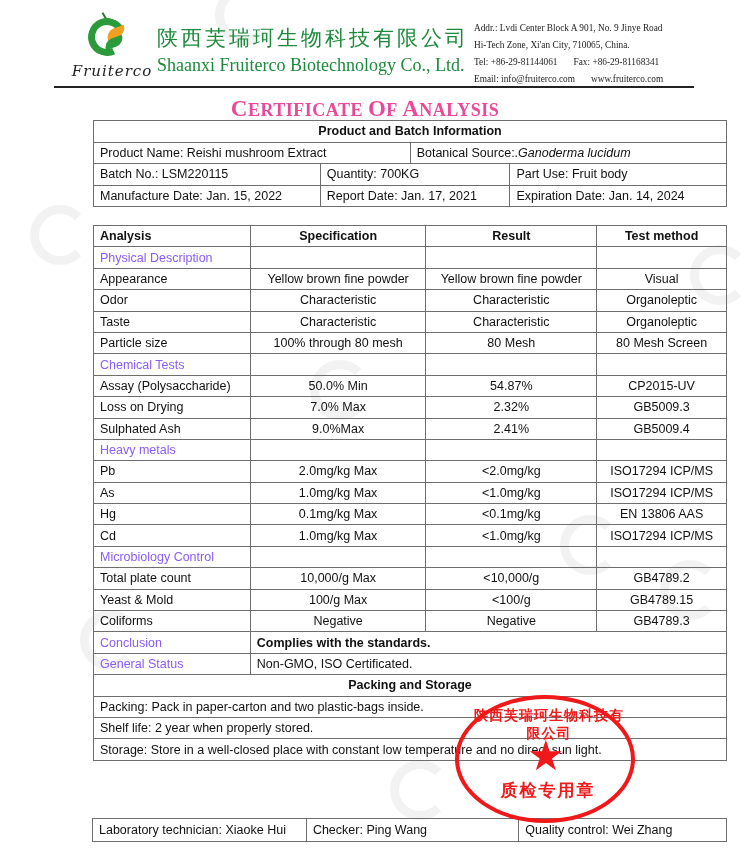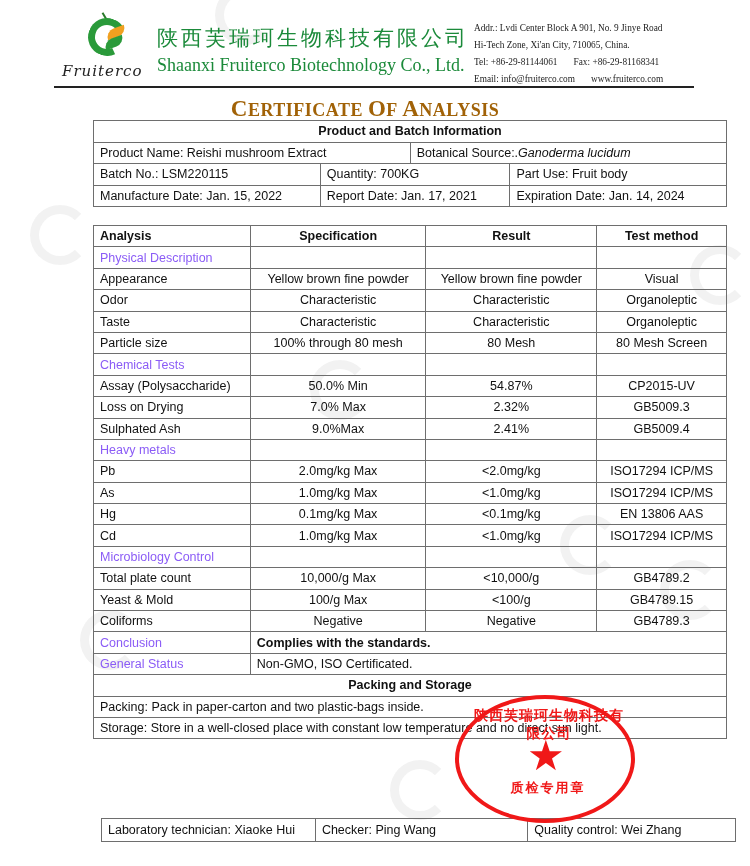--- a/index.html
+++ b/index.html
@@ -15,66 +15,66 @@
   .logo { position: absolute; left: 62px; top: 12px; width: 100px; height: 70px; }
   .logo-circle { position: absolute; left: 26px; top: 6px; width: 38px; height: 38px;
         border-radius: 50%; border: 7px solid #2a9a3a; border-right-color: transparent;
         transform: rotate(20deg); }
   .logo-leaf-orange { position: absolute; left: 44px; top: 16px; width: 20px; height: 9px;
         background: #f0a020; border-radius: 10px 0 10px 0; transform: rotate(-20deg); }
   .logo-leaf-green { position: absolute; left: 42px; top: 26px; width: 20px; height: 9px;
         background: #2a9a3a; border-radius: 10px 0 10px 0; transform: rotate(-20deg); }
   .logo-stem { position: absolute; left: 42px; top: 0px; width: 2px; height: 10px;
         background: #2a7a2a; transform: rotate(-30deg); }
-  .logo-word { position: absolute; left: 0; top: 50px; width: 100px; 
+  .logo-word { position: absolute; left: 0; top: 50px; width: 100px; text-align: center;
         font-family: "DejaVu Serif", serif; font-style: italic; font-size: 15px; color: #222; letter-spacing: 1px; }
 
   .company-cn { position: absolute; left: 157px; top: 24px; font-family: "DejaVu Serif", serif;
         font-size: 21px; color: #1b8a3a; letter-spacing: 3px; white-space: nowrap; }
   .company-en { position: absolute; left: 157px; top: 55px; font-family: "Liberation Serif", serif;
         font-size: 18px; color: #1b8a3a; white-space: nowrap; }
   .contact { position: absolute; left: 474px; top: 20px; font-family: "Liberation Serif", serif;
         font-size: 9.3px; color: #222; line-height: 17px; white-space: nowrap; }
   .contact .gap { display: inline-block; width: 16px; }
   .header-rule { position: absolute; left: 54px; top: 86px; width: 640px; height: 2px; background: #222; }
 
   
   .title { position: absolute; left: 0; top: 96px; width: 730px; text-align: center;
-        font-family: "Liberation Serif", serif; font-weight: bold; color: #a16207;
+        font-family: "Liberation Serif", serif; font-weight: bold; color: #ec4899;
         font-size: 18px; letter-spacing: 0.5px; }
   .title .big { font-size: 23px; }
 
   
   table { border-collapse: collapse; position: absolute; font-size: 12.5px; z-index: 1; margin-left: 36px; }
   td, th { border: 1.5px solid #6e6e6e; padding: 0 6px; height: 21px; white-space: nowrap;
         font-weight: normal; text-align: left; }
   .center { text-align: center; }
   .bold { font-weight: bold; }
   .green { color: #8b5cf6; font-weight: normal; }
   .italic { font-style: italic; text-align: right; }
 
   .info-table { left: 57px; top: 120px; width: 634px; }
   .info-table td { height: 21.5px; }
 
   .analysis-table { left: 57px; top: 225px; width: 634px; }
   .analysis-table td { height: 21.4px; }
   .analysis-table .tall td { height: 40px; }
   .dual { line-height: 20px; }
 
-  .footer-table { left: 65px; top: 818px; width: 635px; padding-left: 8px; }
+  .footer-table { left: 56px; top: 818px; width: 635px; padding-left: 8px; }
   .footer-table td { height: 23px; }
 
   
   .stamp { position: absolute; left: 455px; top: 695px; width: 180px; height: 128px;
         border: 4px solid #f01818; border-radius: 50%; z-index: 2; pointer-events: none; }
   .stamp-star { position: absolute; left: 68px; top: 36px; font-size: 42px; color: #f01818; line-height: 1; }
   .stamp-arc { position: absolute; left: 10px; top: 8px; width: 160px; text-align: center;
         font-family: "DejaVu Serif", serif; font-size: 14px; color: #f01818; font-weight: bold; letter-spacing: 1px; }
   .stamp-bottom { position: absolute; left: 34px; top: 80px; width: 110px; text-align: center;
-        font-family: "DejaVu Serif", serif; font-size: 13px; color: #f01818; font-weight: bold; letter-spacing: 2px; }
+        font-family: "DejaVu Serif", serif; font-size: 17px; color: #f01818; font-weight: bold; letter-spacing: 2px; }
 </style>
 </head>
 <body>
 
 <div class="wm" style="left:215px;top:-15px;"></div>
 <div class="wm" style="left:690px;top:245px;"></div>
 <div class="wm" style="left:30px;top:205px;"></div>
 <div class="wm" style="left:310px;top:360px;"></div>
 <div class="wm" style="left:80px;top:610px;"></div>
 <div class="wm" style="left:390px;top:760px;"></div>
@@ -271,20 +271,23 @@
     <td class="green">General Status</td>
     <td colspan="3">Non-GMO, ISO Certificated.</td>
   </tr>
   <tr>
     <td colspan="4" class="bold center">Packing and Storage</td>
   </tr>
   <tr>
     <td colspan="4">Packing: Pack in paper-carton and two plastic-bags inside.</td>
   </tr>
   <tr>
+    <td colspan="4">Shelf life: 2 year when properly stored.</td>
+  </tr>
+  <tr>
     <td colspan="4">Storage: Store in a well-closed place with constant low temperature and no direct sun light.</td>
   </tr>
 </tbody>
   </table>
 
 <table class="footer-table">
   <colgroup>
       <col style="width:214px">
       <col style="width:213px">
       <col style="width:208px">

